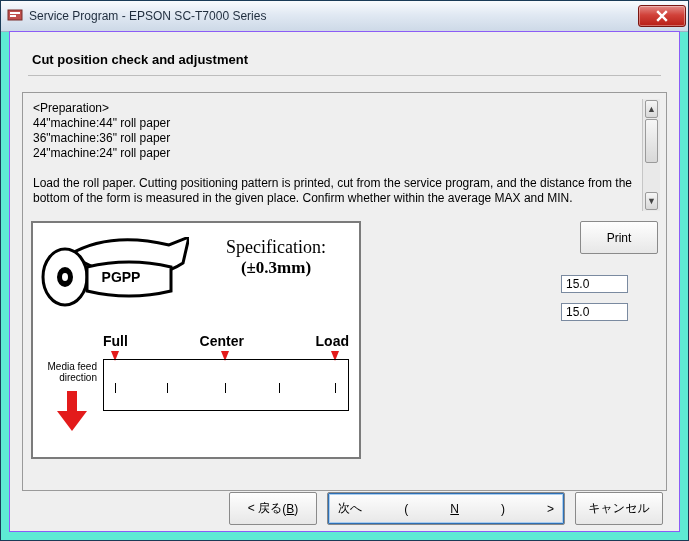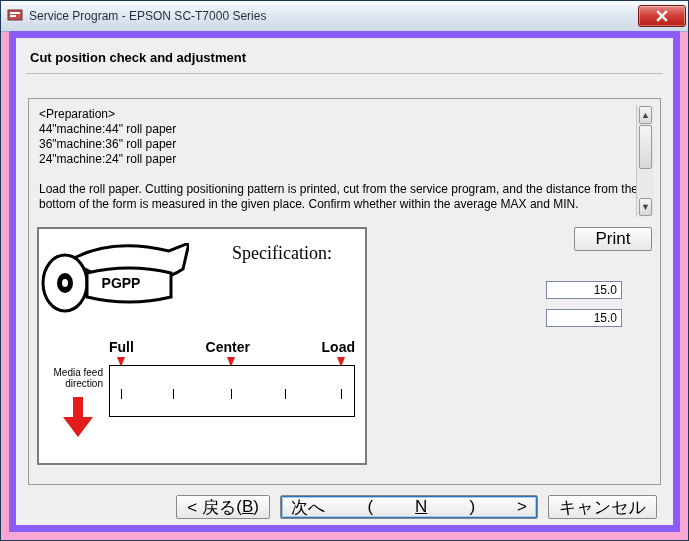--- a/index.html
+++ b/index.html
@@ -1,44 +1,44 @@
 <!DOCTYPE html>
 <html><head>
 <meta charset="utf-8">
 <style>
   html,body{margin:0;padding:0;font-family:"MS UI Gothic","Meiryo",Tahoma,sans-serif;font-size:12px;background:#4b6a87;}
-  .window{width:689px;height:541px;position:relative;box-sizing:border-box;background:#f9a8d4;border:1px solid #1a3b57;box-shadow:0 0 8px rgba(0,0,0,.4);}
+  .window{width:689px;height:541px;position:relative;box-sizing:border-box;background:#5eead4;border:1px solid #1a3b57;box-shadow:0 0 8px rgba(0,0,0,.4);}
   .titlebar{height:30px;background:linear-gradient(#f9fbfd,#e1e9f3 45%,#cdd9e7);border-bottom:1px solid #9fb2c6;display:flex;align-items:center;padding:0 2px 0 6px;}
   .titlebar .app-icon{width:16px;height:16px;margin-right:6px;}
   .titlebar .title{color:#1f2d3d;flex:1;}
   .close-btn{width:46px;height:20px;border-radius:3px;background:linear-gradient(#e48b87,#d1423a 45%,#b71f17);border:1px solid #7a1611;display:flex;align-items:center;justify-content:center;color:#fff;font-weight:bold;box-shadow:inset 0 0 0 1px rgba(255,255,255,.35);}
   .close-btn svg{width:12px;height:12px;}
-  .client{position:absolute;left:8px;right:8px;top:30px;bottom:8px;background:#efefef;border:7px solid #8b5cf6;padding:0;}
+  .client{position:absolute;left:8px;right:8px;top:30px;bottom:8px;background:#efefef;border:1px solid #8b5cf6;padding:8px;}
   .heading{font-weight:bold;padding:12px 14px 8px;font-size:13px;}
   .rule{height:1px;background:#bdbdbd;margin:0 10px;}
   .inner{position:absolute;left:12px;right:12px;top:60px;bottom:40px;border:1px solid #9a9a9a;background:#efefef;box-sizing:border-box;}
   .desc-wrap{position:absolute;left:6px;right:6px;top:6px;height:112px;}
   .desc{position:absolute;inset:0;background:#efefef;border:0;padding:2px 4px;white-space:pre-wrap;overflow:hidden;line-height:1.25;color:#000;}
   .vscroll{position:absolute;right:0;top:0;bottom:0;width:17px;background:#e9e9e9;border-left:1px solid #c6c6c6;}
   .vscroll .thumb{position:absolute;left:2px;right:2px;top:20px;height:42px;border:1px solid #9a9a9a;background:linear-gradient(#f6f6f6,#d8d8d8);border-radius:2px;}
   .vscroll .arrow{position:absolute;left:2px;right:2px;height:16px;border:1px solid #9a9a9a;background:linear-gradient(#f6f6f6,#d8d8d8);border-radius:2px;display:flex;align-items:center;justify-content:center;font-size:9px;color:#444;}
   .vscroll .up{top:1px;} .vscroll .down{bottom:1px;}
   .diagram{position:absolute;left:8px;top:128px;width:330px;height:238px;border:2px solid #7b7b7b;background:#fff;box-sizing:border-box;}
   .right-col{position:absolute;left:360px;right:8px;top:128px;bottom:8px;}
-  .btn{height:24px;min-width:78px;padding:0 10px;border:1px solid #8a8a8a;background:linear-gradient(#fefefe,#e7e7e7);border-radius:2px;display:inline-flex;align-items:center;justify-content:center;font-family:inherit;font-size:17px;color:#000;box-sizing:border-box;}
+  .btn{height:33px;min-width:78px;padding:0 10px;border:1px solid #8a8a8a;background:linear-gradient(#fefefe,#e7e7e7);border-radius:2px;display:inline-flex;align-items:center;justify-content:center;font-family:inherit;font-size:12px;color:#000;box-sizing:border-box;}
   .btn.disabled{color:#9e9e9e;}
   .btn.default{box-shadow:0 0 0 1px #2f6fb3 inset, 0 0 0 2px #a8cdf0 inset;gap:42px;}
   .print-btn{position:absolute;right:0;top:0;}
   .write-btn{position:absolute;right:0;bottom:0;}
-  .val-input{position:absolute;right:30px;width:76px;height:18px;border:1px solid #7a8aa0;background:#fff;text-align:right;padding:1px 4px;box-sizing:border-box;font-family:inherit;font-size:12px;}
+  .val-input{position:absolute;right:30px;width:67px;height:18px;border:1px solid #7a8aa0;background:#fff;padding:1px 4px;box-sizing:border-box;font-family:inherit;font-size:12px;}
   .val1{top:54px;} .val2{top:82px;}
   .footer{position:absolute;left:8px;right:0;bottom:6px;display:flex;justify-content:flex-end;gap:10px;padding-right:16px;}
   .footer .btn{min-width:88px;}
   
-  .roll{position:absolute;left:0;top:14px;}
+  .roll{position:absolute;left:6px;top:14px;}
   .spec{position:absolute;right:8px;top:14px;width:150px;text-align:center;font-family:"Times New Roman",serif;}
   .spec .l1{font-weight:normal;font-size:18px;}
   .spec .l2{font-weight:bold;font-size:19px;}
   .spec .l3{font-weight:bold;font-size:17px;}
   .marks{position:absolute;left:10px;right:10px;top:110px;bottom:14px;}
   .marks .labels{display:flex;justify-content:space-between;font-weight:bold;font-size:14px;padding:0 0 0 60px;gap:9px;}
   .marks .box{position:absolute;left:60px;right:0;top:26px;height:50px;border:1px solid #000;}
   .marks .arrow-down{position:absolute;width:0;height:0;border-left:4px solid transparent;border-right:4px solid transparent;border-top:10px solid #e31b1b;}
   .marks .tick{position:absolute;top:50px;width:1px;height:10px;background:#000;}
   .media-label{position:absolute;left:0;top:28px;width:54px;font-size:10px;text-align:right;line-height:1.1;}
@@ -95,20 +95,21 @@
             <path d="M30 18 Q70 -6 130 8 L150 0 L144 26 Q120 42 74 40 Z" fill="#fff" stroke="#000" stroke-width="3"></path>
             <ellipse cx="26" cy="40" rx="22" ry="28" fill="#fff" stroke="#000" stroke-width="3"></ellipse>
             <ellipse cx="26" cy="40" rx="8" ry="10" fill="#000"></ellipse>
             <ellipse cx="26" cy="40" rx="3" ry="4" fill="#fff"></ellipse>
             <path d="M48 30 Q90 20 132 30 L132 54 Q90 64 48 54 Z" fill="#fff" stroke="#000" stroke-width="3"></path>
             <text x="82" y="45" text-anchor="middle" font-family="Arial" font-size="14" font-weight="bold">PGPP</text>
           </svg>
         </div>
         <div class="spec">
           <div class="l1">Specification:</div>
+          <div class="l3">(±0.3mm)</div>
         </div>
         <div class="marks">
           <div class="labels">
             <span>Full</span>
             <span>Center</span>
             <span>Load</span>
           </div>
           <div class="arrow-down" style="left:68px;top:18px;"></div>
           <div class="arrow-down" style="left:178px;top:18px;"></div>
           <div class="arrow-down" style="left:288px;top:18px;"></div>

